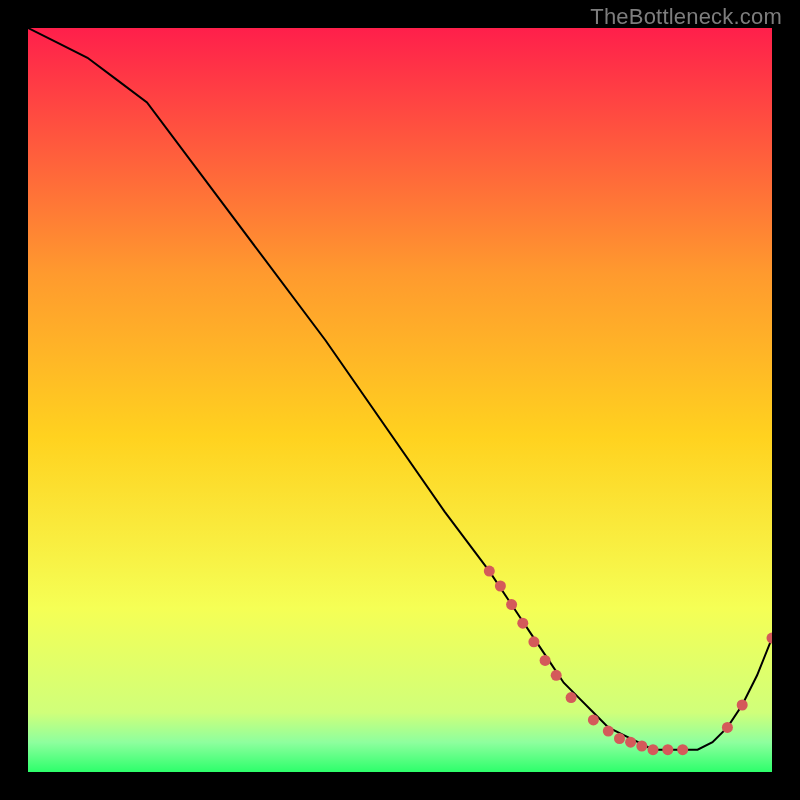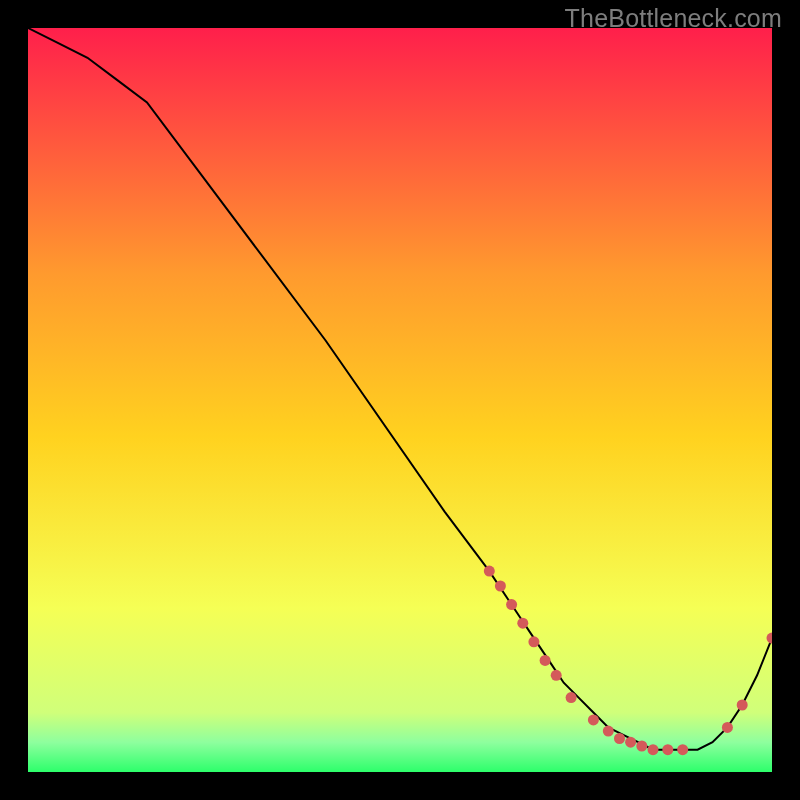--- a/index.html
+++ b/index.html
@@ -28,21 +28,21 @@
   .plot-area svg {
     display: block;
     width: 100%;
     height: 100%;
   }
   .watermark {
     position: absolute;
     top: 4px;
     right: 18px;
     color: #7d7d7d;
-    font-size: 25px;
+    font-size: 22px;
     font-weight: 500;
     letter-spacing: 0.2px;
     pointer-events: none;
   }
 </style>
 </head>
 <body>
 
 <div class="frame">
 

